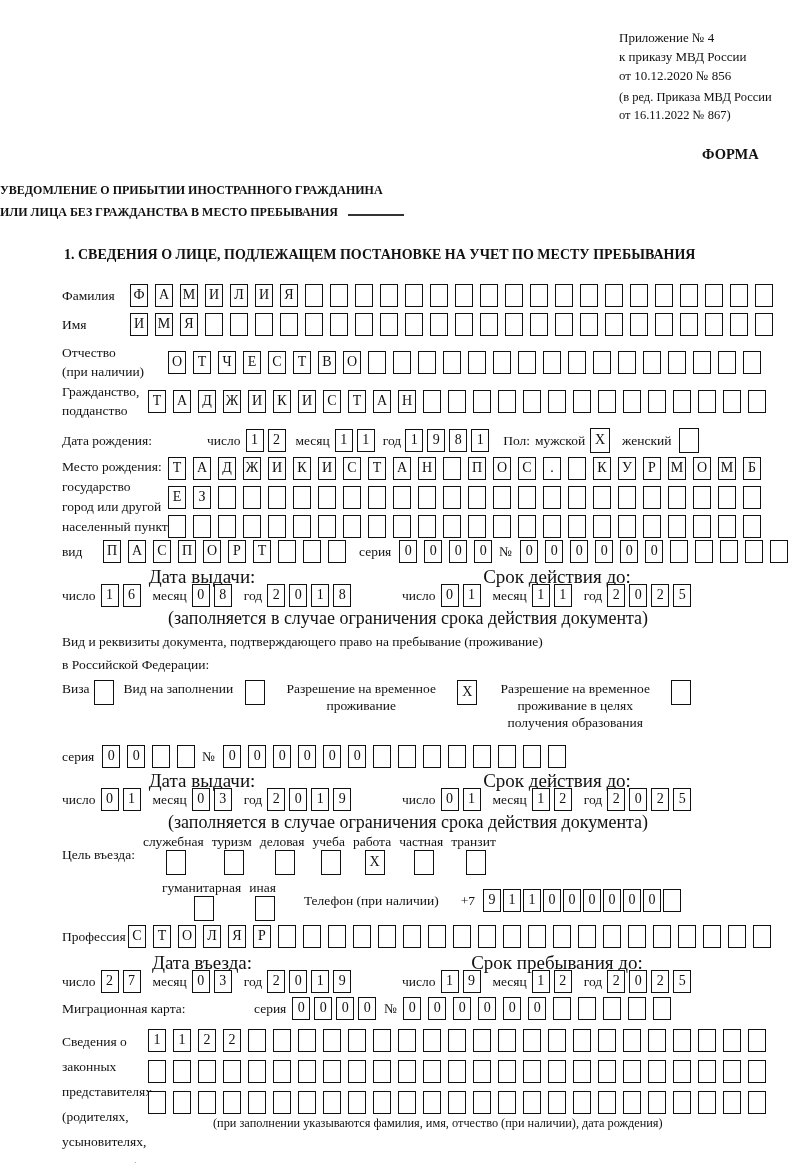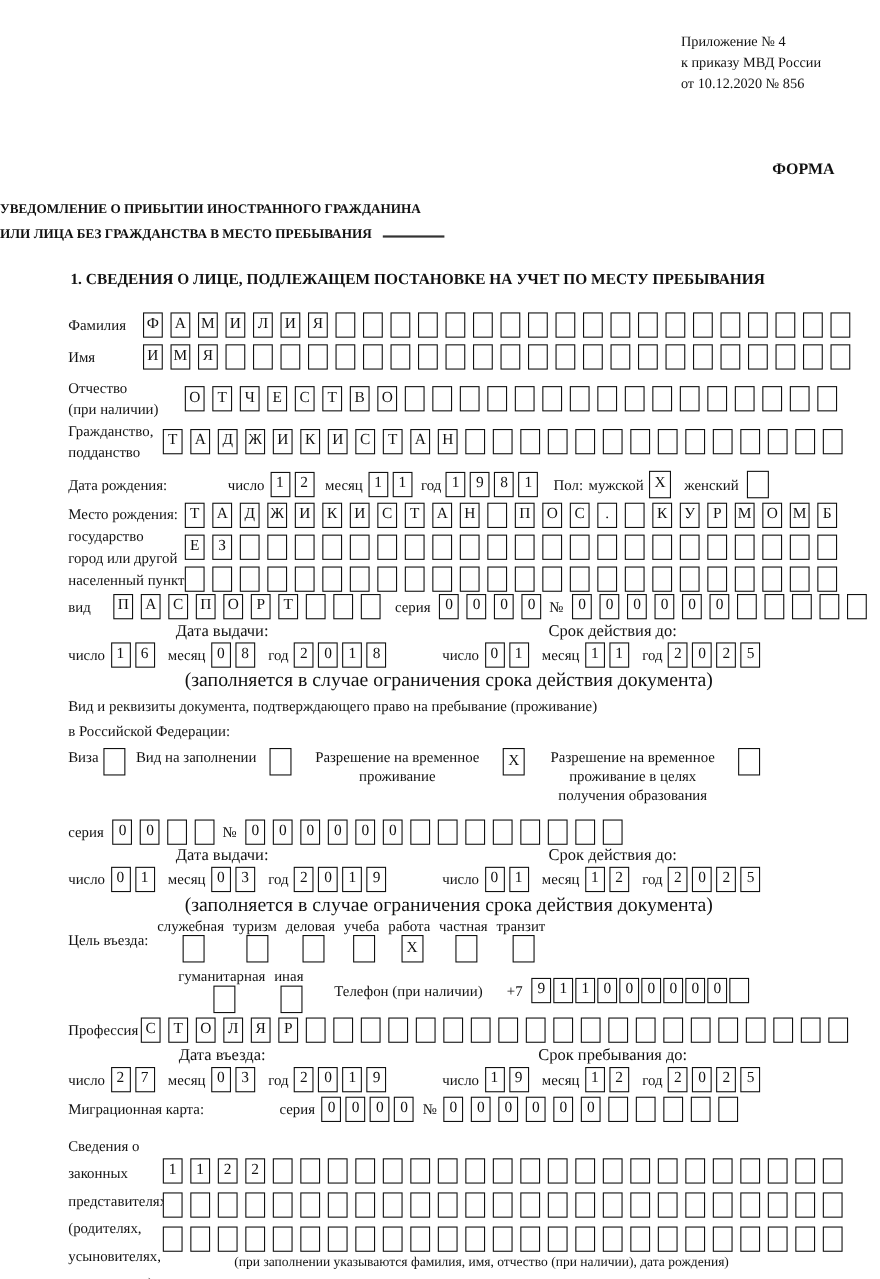--- a/index.html
+++ b/index.html
@@ -30,54 +30,58 @@
   .med .box { margin-right: 4px; }
   .tight .box { margin-right: 2px; }
   .cbx .box { width: 20px; height: 25px; margin-right: 0; line-height: 22px; }
   .sub { flex: none; }
   .ml4{margin-left:4px}.ml5{margin-left:5px}.ml6{margin-left:6px}.ml8{margin-left:8px}.ml10{margin-left:10px}
   .ml12{margin-left:12px}.ml14{margin-left:14px}.ml22{margin-left:22px}.ml28{margin-left:28px}.ml42{margin-left:42px}.ml65{margin-left:65px}
   .mb1{margin-bottom:1px}.mb2{margin-bottom:2px}.mb3{margin-bottom:3px}.mb4{margin-bottom:4px}.mb5{margin-bottom:5px}
   .mb6{margin-bottom:6px}.mb7{margin-bottom:7px}.mb8{margin-bottom:8px}.mb9{margin-bottom:9px}
 
   .doch { text-align: center; font-weight: 700; font-size: 13.8px; height: 18px; }
-  .dhead { display: flex; font-size: 15px; height: 17px; }
+  .dhead { display: flex; font-size: 19px; height: 17px; }
   .dh1 { width: 280px; text-align: center; }
   .dh2 { width: 310px; text-align: center; margin-left: 60px; }
   .drow { display: flex; height: 23px; }
   .dcol { display: flex; align-items: center; width: 340px; flex: none; }
   .dcol.last { width: auto; }
   .dcol .sub { margin-right: 5px; }
   .dcol .boxes { margin-right: 8px; }
   .noter { font-size: 18px; text-align: center; padding-right: 44px; height: 16px; }
   .intro { line-height: 23px; }
 
   .opts { display: flex; align-items: flex-start; min-height: 62px; }
   .opt { display: flex; align-items: flex-start; }
   .optlbl { line-height: 17px; }
   .optlbl.wide { width: 172px; text-align: center; }
 
   .pitem { display: flex; align-items: center; margin-left: 8px; flex-direction: column; }
   .pitem .boxes { margin-left: 5px; }
   .line2 { padding-left: 100px; }
 
-  .reps { display: flex; align-items: center; }
+  .reps { display: flex; align-items: flex-start; }
   .replbl { width: 86px; flex: none; line-height: 25px; }
   .repright { flex: none; }
   .repnote { font-size: 12.3px; margin-top: 2px; }
 </style>
 </head>
 <body>
 
 <div class="page">
 
   <div class="ref">
     <div>Приложение № 4</div>
     <div>к приказу МВД России</div>
     <div>от 10.12.2020 № 856</div>
+    <div class="gap">
+      <div>(в ред. Приказа МВД России</div>
+      <div>от 16.11.2022 № 867)</div>
+    </div>
   </div>
 
   <div class="forma">ФОРМА</div>
 
   <div class="title">
     <div>УВЕДОМЛЕНИЕ О ПРИБЫТИИ ИНОСТРАННОГО ГРАЖДАНИНА</div>
     <div><span>ИЛИ ЛИЦА БЕЗ ГРАЖДАНСТВА В МЕСТО ПРЕБЫВАНИЯ</span><span class="blank"></span></div>
   </div>
 
   <div class="sech">1. СВЕДЕНИЯ О ЛИЦЕ, ПОДЛЕЖАЩЕМ ПОСТАНОВКЕ НА УЧЕТ ПО МЕСТУ ПРЕБЫВАНИЯ</div>

